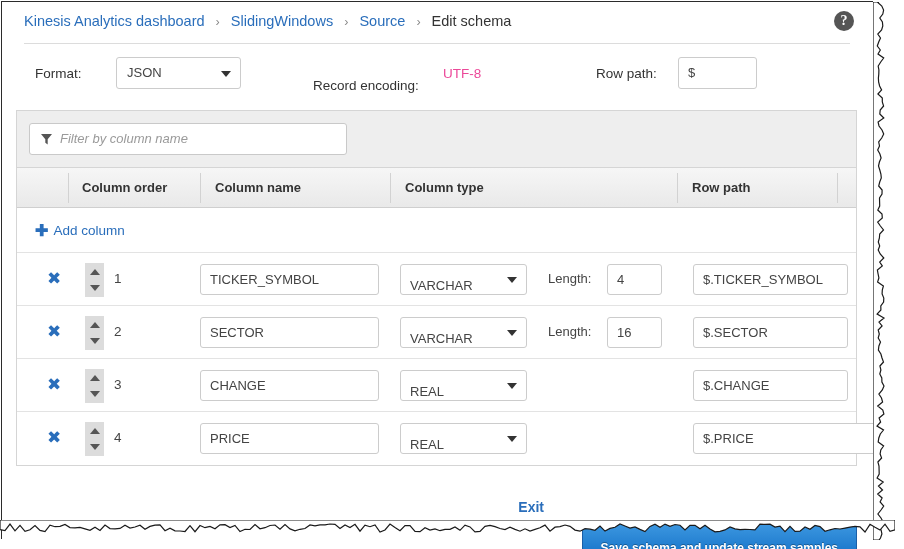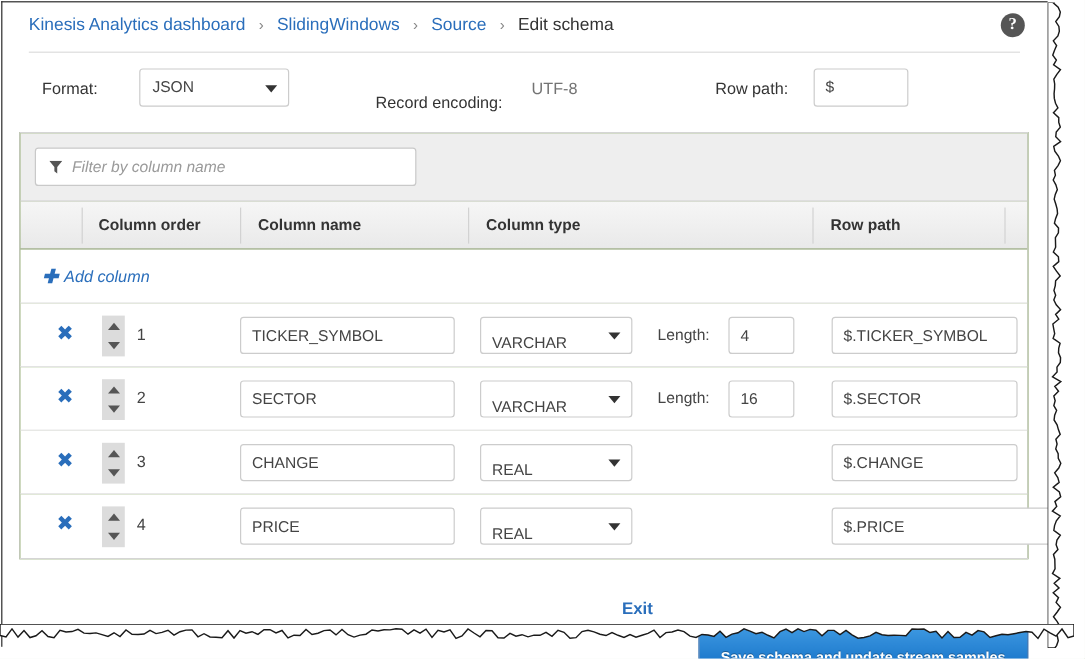--- a/index.html
+++ b/index.html
@@ -92,21 +92,21 @@
   .lbl {
     position: absolute;
     font-size: 13.5px;
     font-weight: normal;
     color: #333;
     top: 14px;
   }
   .val-static {
     position: absolute;
     font-size: 13.5px;
-    color: #737373;
+    color: #ec4899;
     top: 14px;
   }
   .sel {
     position: absolute;
     height: 32px;
     border: 1px solid #ccc;
     border-radius: 3px;
     background: #fff;
     font-size: 13px;
     color: #444;
@@ -199,21 +199,20 @@
     position: relative;
     background: #fff;
   }
   .addlink {
     position: absolute;
     left: 18px; top: 13px;
     font-size: 13.5px;
     color: #2a6ebb;
     cursor: pointer;
     white-space: nowrap;
-    font-style: italic;
   }
   .plus {
     display: inline-block;
     color: #2a6ebb;
     font-weight: bold;
     font-size: 16px;
     margin-right: 5px;
     vertical-align: -1px;
   }
 

